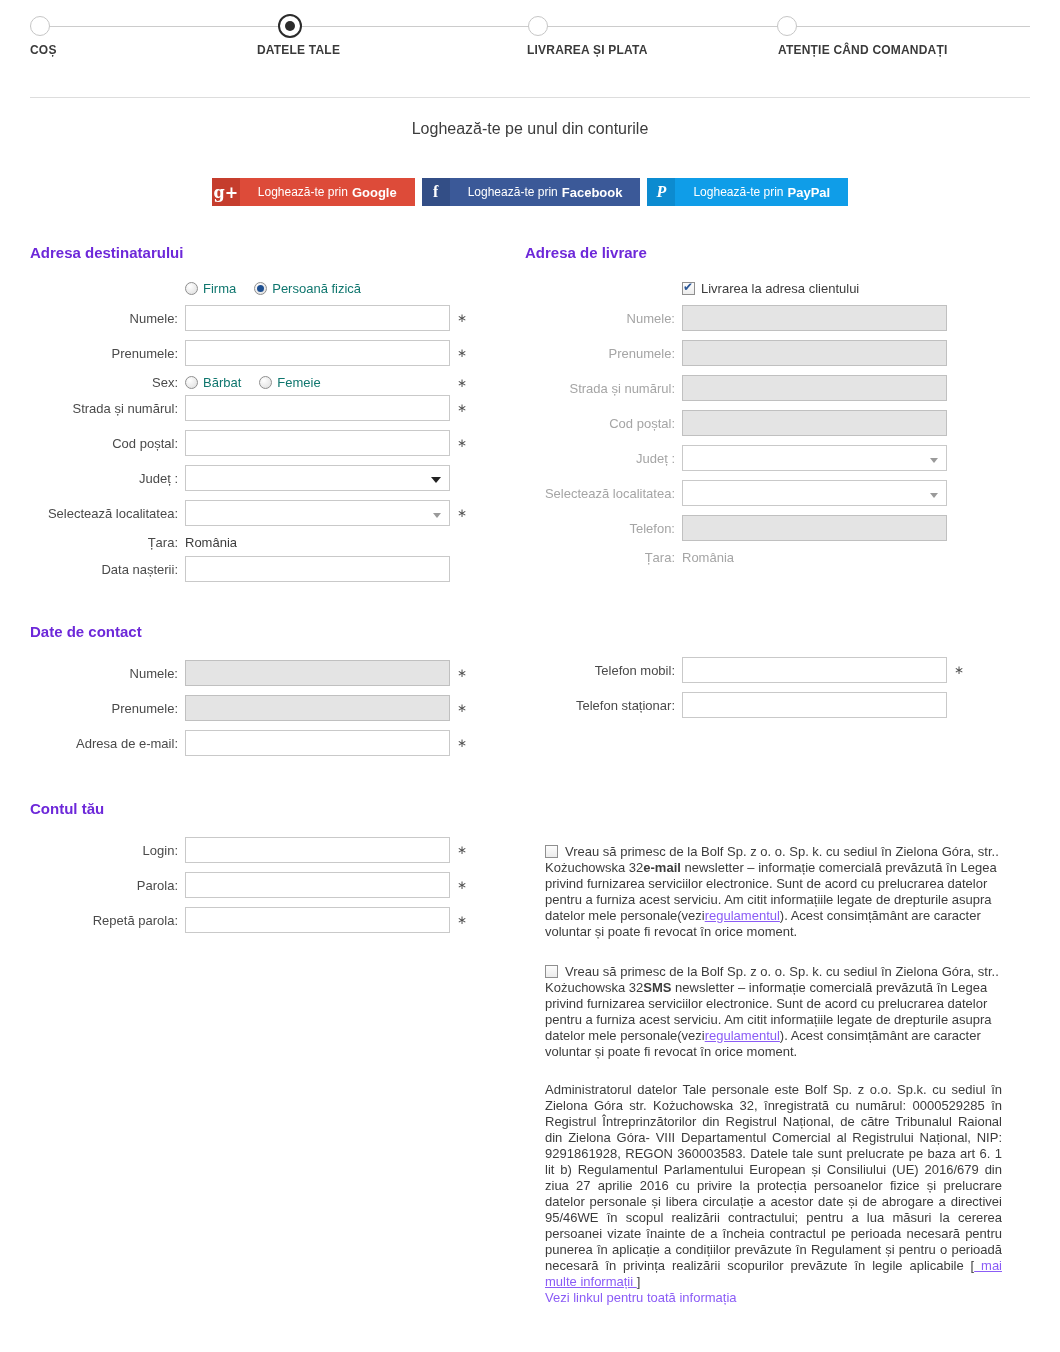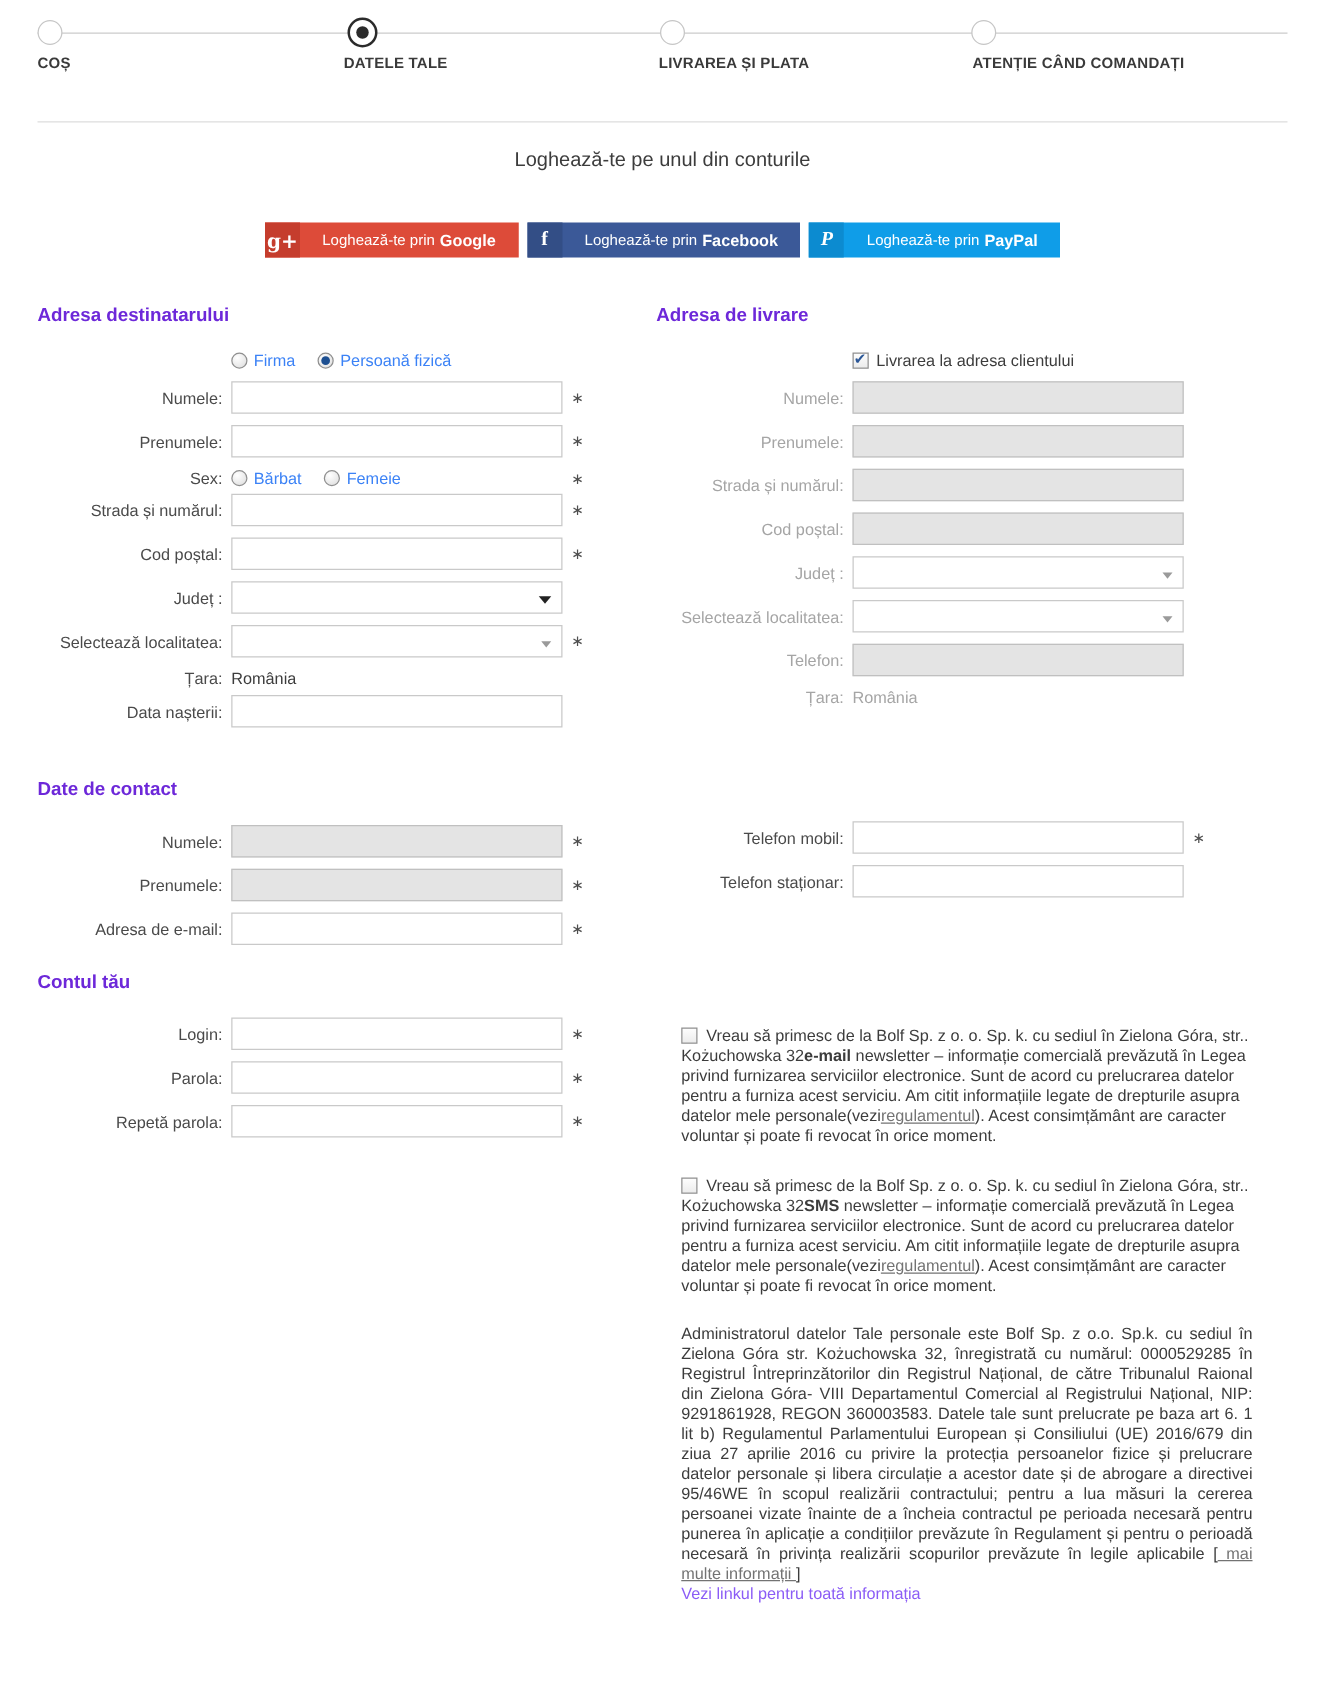--- a/index.html
+++ b/index.html
@@ -47,48 +47,48 @@
   .sel{width:265px;height:26px;flex:none;box-sizing:border-box;border:1px solid #c9c9c9;background:#fff;position:relative;cursor:pointer;}
   .caret{position:absolute;right:8px;top:11px;width:0;height:0;border-left:5px solid transparent;border-right:5px solid transparent;border-top:6px solid #222;}
   .caret.gray{border-top-color:#9a9a9a;border-left-width:4px;border-right-width:4px;border-top-width:5px;top:12px;}
   .req{margin-left:7px;color:#4f4f4f;font-size:12px;}
   .static-val{color:#3c3c3c;}
   .static-val.gray{color:#a5a5a5;}
 
   
   .radio{display:inline-block;width:13px;height:13px;border-radius:50%;border:1px solid #8f8f8f;background:radial-gradient(circle at 35% 30%,#fff,#dcdcdc);vertical-align:-2px;margin-right:5px;box-sizing:border-box;position:relative;}
   .radio.checked::after{content:'';position:absolute;left:2px;top:2px;width:7px;height:7px;border-radius:50%;background:#1d4f91;}
-  .radio-lbl{margin-right:18px;color:#3b82f6;}
+  .radio-lbl{margin-right:18px;color:#0f766e;}
   .cbx{display:inline-block;width:13px;height:13px;border:1px solid #8f8f8f;background:linear-gradient(#fdfdfd,#ececec);vertical-align:-2px;margin-right:6px;box-sizing:border-box;position:relative;flex:none;}
   .cbx.checked::after{content:'\2714';position:absolute;left:0px;top:-3px;font-size:12px;color:#2b5797;}
 
   
   .phones{margin-top:34px;}
   .consent-block{margin-top:44px;margin-left:20px;width:457px;}
   .consent-item{margin-bottom:16px;line-height:16px;color:#3c3c3c;}
   .consent-item .cbx{margin-right:7px;}
-  .consent-link{text-decoration:underline;color:#737373;cursor:pointer;}
+  .consent-link{text-decoration:underline;color:#8b5cf6;cursor:pointer;}
   .legal{margin-top:22px;line-height:16px;text-align:justify;color:#3c3c3c;}
   .legal-footer{line-height:16px;color:#8b5cf6;}
 </style>
 </head>
 <body>
 
 <div class="stepper">
   <div class="step-line"></div>
 
   <div class="step-circle" style="left:30px;"></div>
   <div class="step-circle active" style="left:278px;">
       <div class="step-dot"></div>
     </div>
   <div class="step-circle" style="left:528px;"></div>
   <div class="step-circle" style="left:777px;"></div>
 
   <div class="step-label" style="left:30px;">COȘ</div>
-  <div class="step-label" style="left:275px;">DATELE TALE</div>
+  <div class="step-label" style="left:257px;">DATELE TALE</div>
   <div class="step-label" style="left:527px;">LIVRAREA ȘI PLATA</div>
   <div class="step-label" style="left:778px;">ATENȚIE CÂND COMANDAȚI</div>
 </div>
 <div class="divider"></div>
 
 <div class="login-heading">Loghează-te pe unul din conturile</div>
 
 <div class="social-row">
   <div class="social-btn btn-google">
     <span class="social-icon">g+</span>
@@ -273,21 +273,21 @@
           <span class="req">∗</span>
         </div>
         <div class="row">
           <label class="lbl">Telefon staționar:</label>
           <input class="inp" type="text" style="">
         </div>
       </div>
     </div>
   </div>
 
-  <div class="cols" style="margin-top:12px;">
+  <div class="cols" style="margin-top:35px;">
     <div class="col-left">
       <h2 class="section-heading">Contul tău</h2>
 
       <div class="row">
         <label class="lbl">Login:</label>
         <input class="inp" type="text" style="">
         <span class="req">∗</span>
       </div>
 
       <div class="row">

